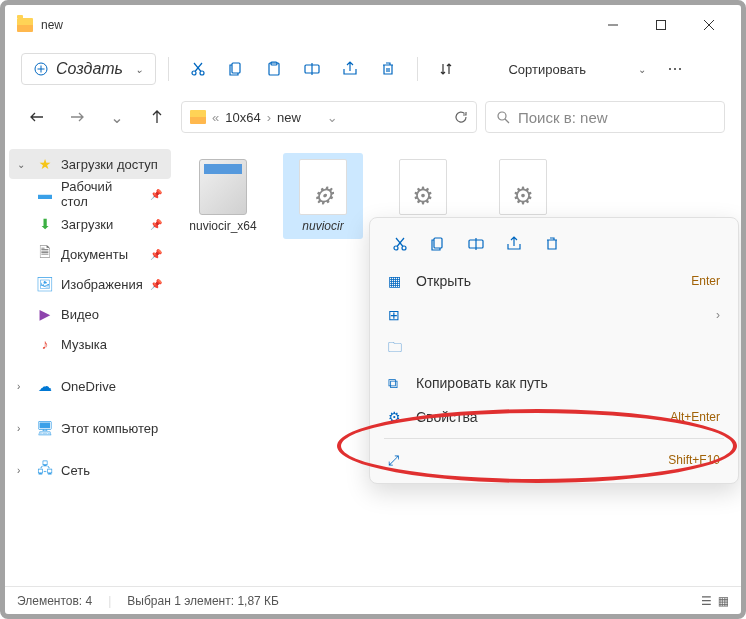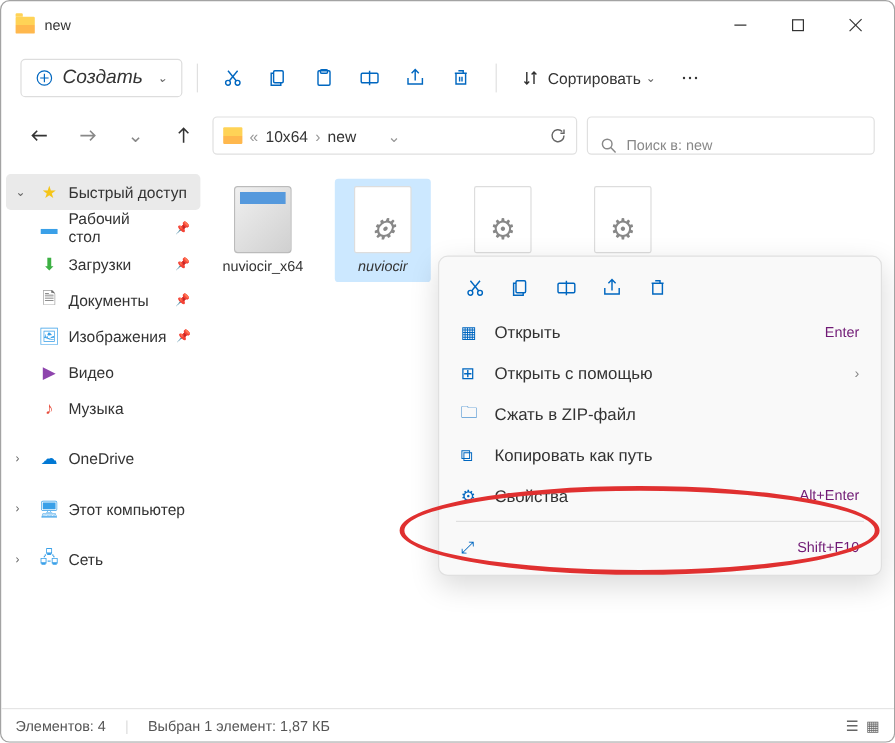--- a/index.html
+++ b/index.html
@@ -1,17 +1,17 @@
 <!DOCTYPE html>
 <html><head>
 <meta charset="utf-8">
 <style>
 * { margin: 0; padding: 0; box-sizing: border-box; font-family: 'Segoe UI', Tahoma, sans-serif; }
 body { background: #fff; width: 746px; height: 619px; overflow: hidden; position: relative; }
-.window { width: 746px; height: 619px; border: 1px solid #a3a3a3; border-radius: 8px; background: #fff; overflow: hidden; position: relative; }
+.window { width: 746px; height: 619px; border: 5px solid #a3a3a3; border-radius: 8px; background: #fff; overflow: hidden; position: relative; }
 
 .titlebar { height: 40px; display: flex; align-items: center; padding: 0 12px; }
 .titlebar .icon { width: 16px; height: 14px; margin-right: 8px; background: linear-gradient(to bottom, #ffd356 50%, #ffb84d 50%); border-radius: 1px; position: relative; }
 .titlebar .icon::before { content: ''; position: absolute; top: -3px; left: 0; width: 6px; height: 3px; background: #ffd356; border-radius: 1px 1px 0 0; }
 .titlebar .title { font-size: 12px; color: #333; }
 .titlebar .controls { margin-left: auto; display: flex; gap: 8px; }
 .titlebar .ctrl { width: 40px; height: 32px; display: flex; align-items: center; justify-content: center; font-size: 14px; color: #333; cursor: pointer; }
 
 .toolbar { height: 48px; display: flex; align-items: center; padding: 0 16px; gap: 4px; border-bottom: none; }
 .tool-btn { height: 32px; padding: 0 8px; display: flex; align-items: center; justify-content: center; border-radius: 4px; cursor: pointer; color: #0067c0; }
@@ -21,21 +21,21 @@
 .tool-chevron { font-size: 10px; color: #666; margin-left: 4px; }
 
 .navbar { height: 48px; display: flex; align-items: center; padding: 0 16px; gap: 8px; }
 .nav-btn { width: 32px; height: 32px; display: flex; align-items: center; justify-content: center; color: #888; cursor: pointer; }
 .nav-btn.enabled { color: #333; }
 .addressbar { flex: 1; height: 32px; border: 1px solid #e0e0e0; border-radius: 4px; display: flex; align-items: center; padding: 0 8px; gap: 6px; font-size: 13px; color: #333; }
 .addressbar .folder-icon { width: 16px; height: 14px; background: linear-gradient(to bottom, #ffd356 50%, #ffb84d 50%); border-radius: 1px; }
 .addressbar .sep { color: #999; }
 .addressbar .refresh { margin-left: auto; color: #666; }
 .addressbar .chev { color: #999; margin: 0 4px; }
-.searchbar { width: 240px; height: 32px; border: 1px solid #e0e0e0; border-radius: 4px; display: flex; align-items: flex-end; padding: 0 10px; gap: 8px; font-size: 12px; color: #888; }
+.searchbar { width: 240px; height: 32px; border: 1px solid #e0e0e0; border-radius: 4px; display: flex; align-items: center; padding: 0 10px; gap: 8px; font-size: 15px; color: #888; }
 
 .main { display: flex; height: 460px; }
 .sidebar { width: 170px; padding: 8px 4px; }
 .side-item { height: 30px; display: flex; align-items: center; padding: 0 8px; gap: 8px; font-size: 13px; color: #333; border-radius: 4px; cursor: pointer; }
 .side-item.active { background: #eaeaea; }
 .side-item .chev { width: 12px; font-size: 10px; color: #666; }
 .side-item .pin { margin-left: auto; color: #999; font-size: 10px; }
 .side-item .ico { width: 16px; height: 16px; display: flex; align-items: center; justify-content: center; font-size: 14px; }
 .side-indent { padding-left: 28px; }
 
@@ -47,21 +47,21 @@
 .file-icon.cfg::after { content: '⚙'; position: absolute; bottom: 4px; left: 50%; transform: translateX(-50%); font-size: 24px; color: #888; }
 .file-icon.exe { background: linear-gradient(135deg, #f0f0f0, #d0d0d0); border: 1px solid #bbb; border-radius: 3px; }
 .file-icon.exe::before { content: ''; position: absolute; top: 4px; left: 4px; right: 4px; height: 10px; background: #5599dd; }
 .file-name { text-align: center; word-break: break-all; max-width: 80px; white-space: nowrap; overflow: hidden; text-overflow: ellipsis; }
 
 .context-menu { position: absolute; top: 212px; left: 364px; width: 370px; background: #f9f9f9; border: 1px solid #e0e0e0; border-radius: 8px; box-shadow: 0 8px 24px rgba(0,0,0,0.15); padding: 6px; z-index: 100; }
 .ctx-toolbar { display: flex; gap: 2px; padding: 4px 6px; }
 .ctx-tool { width: 36px; height: 32px; display: flex; align-items: center; justify-content: center; color: #0067c0; border-radius: 4px; cursor: pointer; }
 .ctx-item { height: 34px; display: flex; align-items: center; padding: 0 12px; gap: 12px; font-size: 14px; color: #333; border-radius: 4px; cursor: pointer; }
 .ctx-item .ico { width: 16px; color: #0067c0; }
-.ctx-item .shortcut { margin-left: auto; font-size: 12px; color: #701a75; }
+.ctx-item .shortcut { margin-left: auto; font-size: 12px; color: #a16207; }
 .ctx-item .arrow { margin-left: auto; color: #888; font-size: 12px; }
 .ctx-sep { height: 1px; background: #e0e0e0; margin: 4px 8px; }
 
 .red-circle { position: absolute; top: 404px; left: 332px; width: 400px; height: 74px; border: 4px solid #e03030; border-radius: 50%; z-index: 200; pointer-events: none; }
 
 .statusbar { position: absolute; bottom: 0; left: 0; right: 0; height: 28px; border-top: 1px solid #e5e5e5; display: flex; align-items: center; padding: 0 12px; font-size: 12px; color: #555; gap: 16px; }
 .statusbar .view-icons { margin-left: auto; display: flex; gap: 6px; color: #666; }
 
 svg { display: block; }
 </style>
@@ -137,21 +137,21 @@
         </svg>
     </div>
     <div class="tool-btn">
       <svg width="18" height="18" viewBox="0 0 18 18" stroke="currentColor" fill="none" stroke-width="1.2">
           <path d="M4 5 h10 M5 5 v9 h8 v-9 M7 3 h4 v2"></path>
           <line x1="8" y1="8" x2="8" y2="12"></line>
           <line x1="10" y1="8" x2="10" y2="12"></line>
         </svg>
     </div>
     <div class="tool-sep"></div>
-    <div class="tool-btn" style="color:#333;">
+    <div class="tool-btn" style="color:#333;gap:48px;">
       <svg width="16" height="16" viewBox="0 0 16 16" stroke="currentColor" fill="none" stroke-width="1.2">
           <path d="M5 3 v10 M3 11 l2 2 l2-2 M11 13 V3 M9 5 l2-2 l2 2"></path>
         </svg>
       <span style="margin-left:6px;font-size:13px;">Сортировать</span>
       <span class="tool-chevron">⌄</span>
     </div>
     <div class="tool-btn" style="color:#333;">
       <svg width="18" height="18" viewBox="0 0 18 18" fill="currentColor">
           <circle cx="4" cy="9" r="1"></circle>
           <circle cx="9" cy="9" r="1"></circle>
@@ -197,21 +197,21 @@
         </svg>
       <span>Поиск в: new</span>
     </div>
   </div>
 
   <div class="main">
     <div class="sidebar">
       <div class="side-item active">
         <span class="chev">⌄</span>
         <span class="ico" style="color:#f5c518;">★</span>
-        <span>Быстрый доступ</span>
+        <span>Загрузки доступ</span>
       </div>
       <div class="side-item side-indent">
         <span class="ico" style="color:#3aa0e8;">▬</span>
         <span>Рабочий стол</span>
         <span class="pin">📌</span>
       </div>
       <div class="side-item side-indent">
         <span class="ico" style="color:#3cb043;">⬇</span>
         <span>Загрузки</span>
         <span class="pin">📌</span>
@@ -308,26 +308,24 @@
           </svg>
         </div>
     </div>
     <div class="ctx-item">
       <span class="ico">▦</span>
       <span>Открыть</span>
       <span class="shortcut">Enter</span>
     </div>
     <div class="ctx-item">
       <span class="ico">⊞</span>
-      <span>Открыть с помощью</span>
       <span class="arrow">›</span>
     </div>
     <div class="ctx-item">
       <span class="ico">🗀</span>
-      <span>Сжать в ZIP-файл</span>
     </div>
     <div class="ctx-item">
       <span class="ico">⧉</span>
       <span>Копировать как путь</span>
     </div>
     <div class="ctx-item">
       <span class="ico">⚙</span>
       <span>Свойства</span>
       <span class="shortcut">Alt+Enter</span>
     </div>

